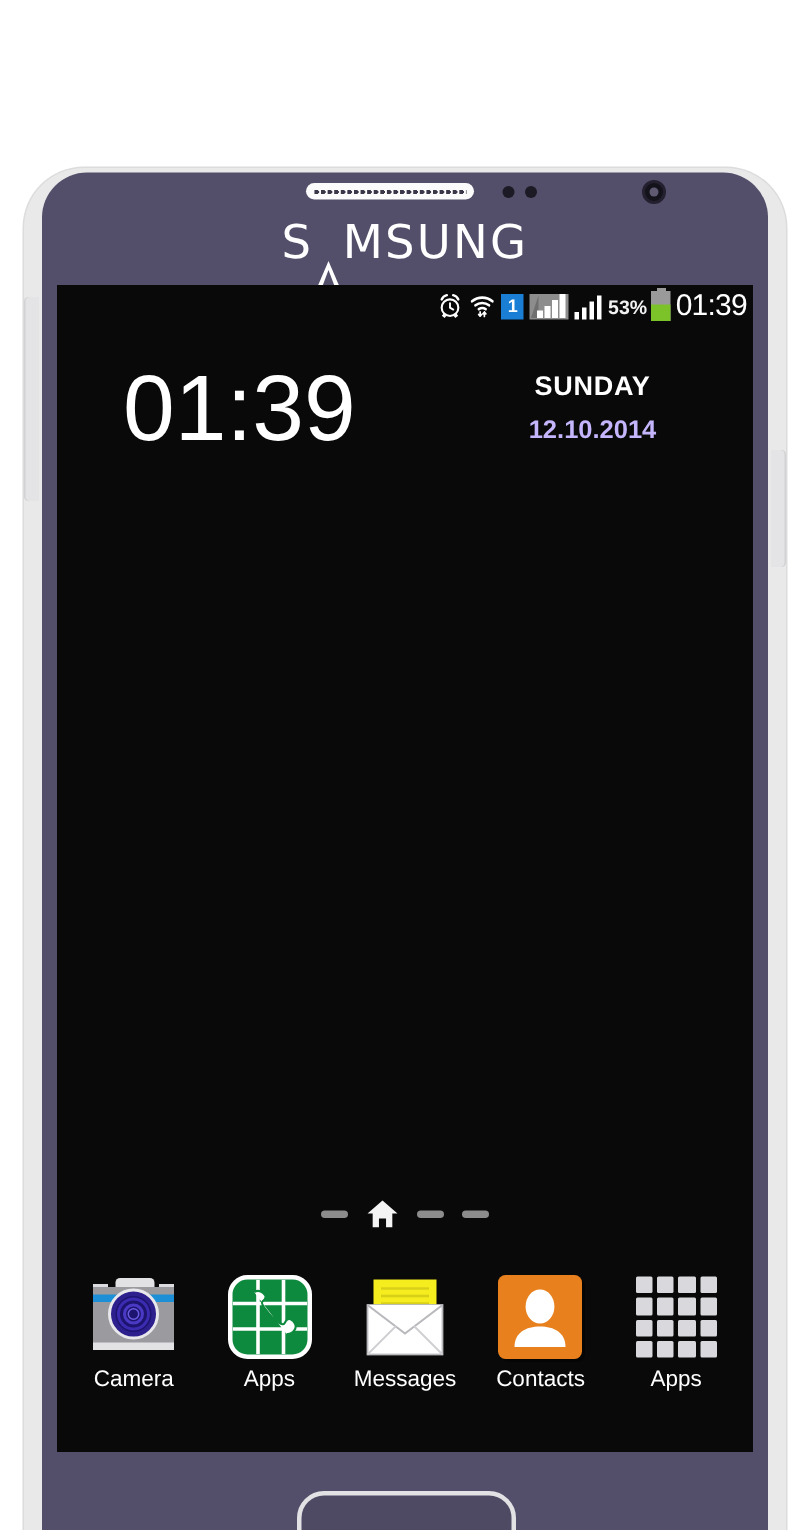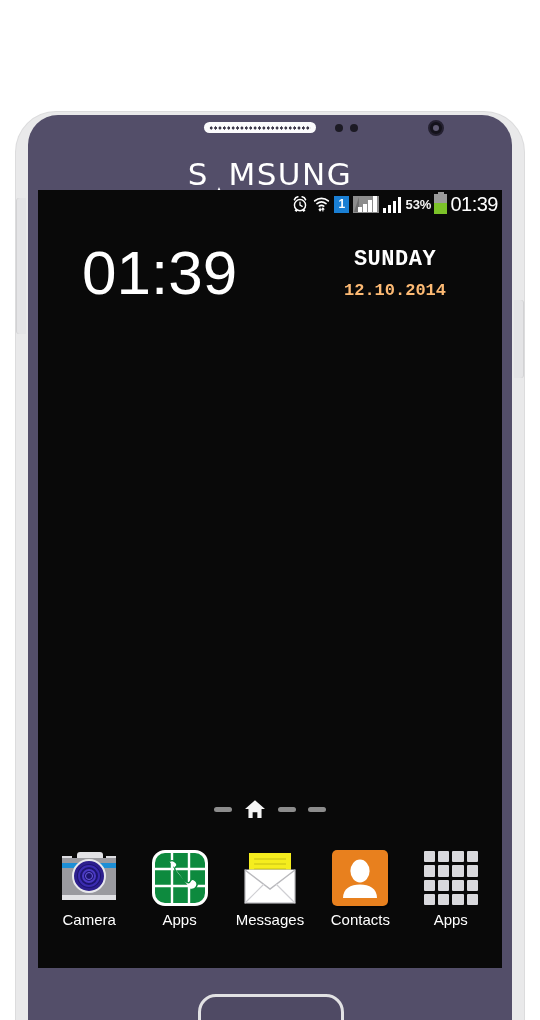--- a/index.html
+++ b/index.html
@@ -111,21 +111,21 @@
     width: 6px;
     height: 6px;
     border-radius: 50%;
     background: #5f5a72;
   }
 
   
   .brand {
     position: absolute;
     left: 0;
-    top: 156px;
+    top: 144px;
     width: 540px;
     text-align: center;
     color: #ffffff;
     font-size: 31px;
     letter-spacing: 1.5px;
     font-family: "DejaVu Sans", sans-serif;
     font-weight: 400;
     user-select: none;
   }
   .brand .a-glyph {
@@ -297,31 +297,31 @@
   }
   .date-block {
     position: absolute;
     right: 22px;
     top: 9px;
     text-align: center;
     width: 170px;
   }
   .day-name {
     color: #ffffff;
-    font-size: 22px;
+    font-size: 18px;
     font-weight: bold;
     letter-spacing: 0.5px;
-    font-family: Liberation Mono, monospace;
+    font-family: Liberation Sans, sans-serif;
   }
   .date-val {
-    color: #fdba74;
+    color: #c4b5fd;
     font-size: 17px;
     font-weight: bold;
     margin-top: 9px;
-    font-family: Liberation Mono, monospace;
+    font-family: Liberation Sans, sans-serif;
   }
 
   
   .page-indicator {
     position: absolute;
     left: 0;
     bottom: 148px;
     width: 464px;
     display: flex;
     align-items: center;

